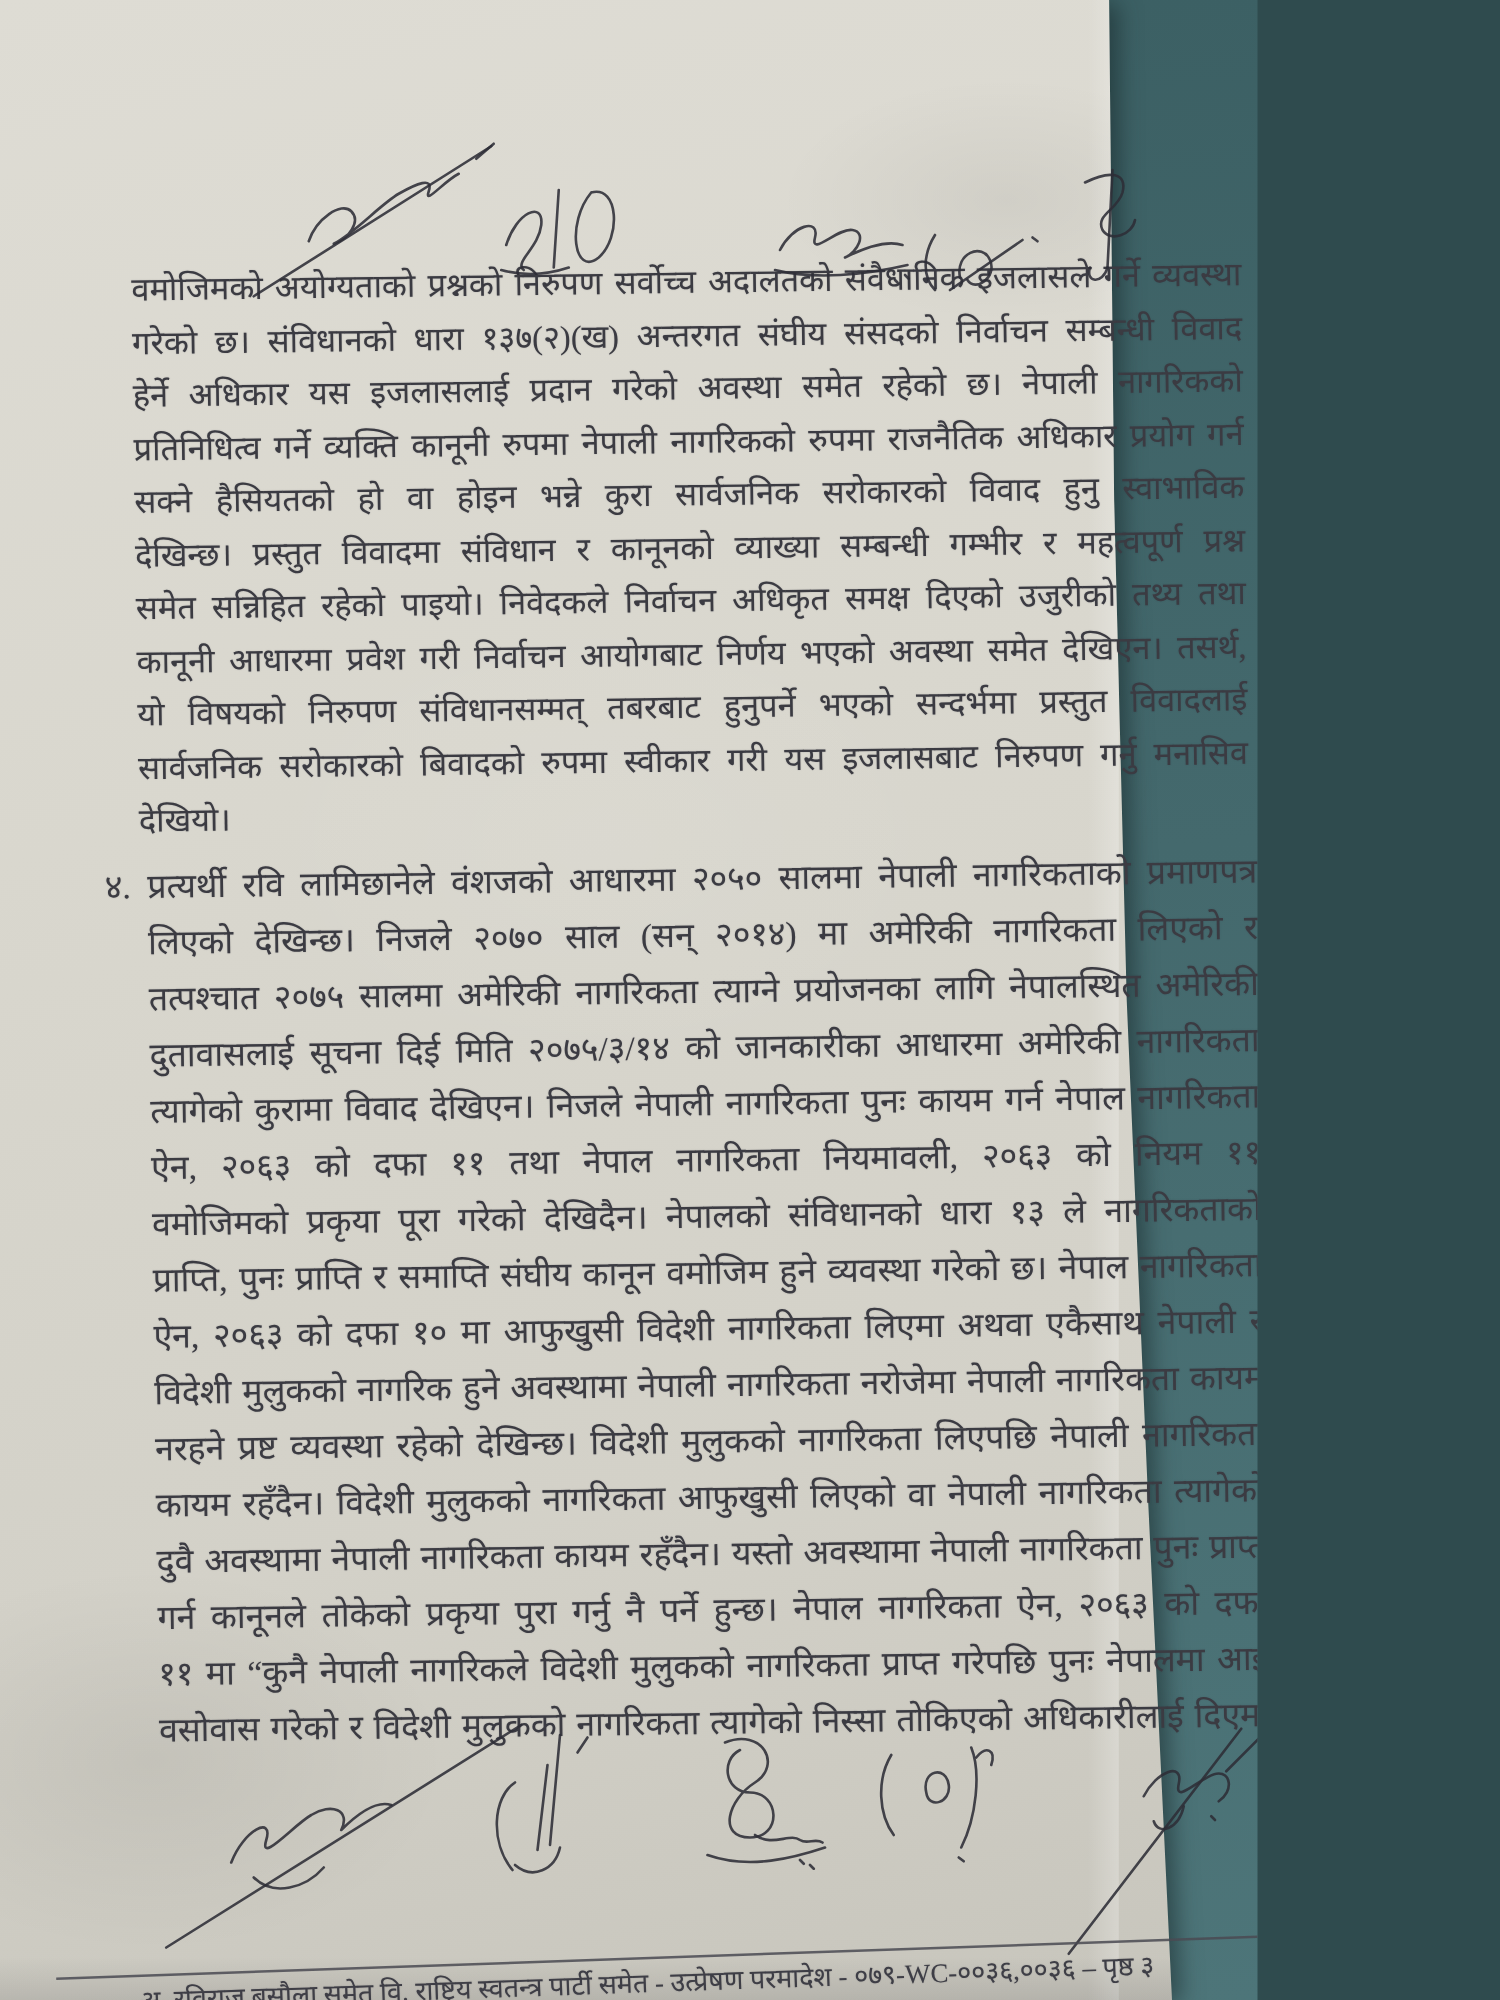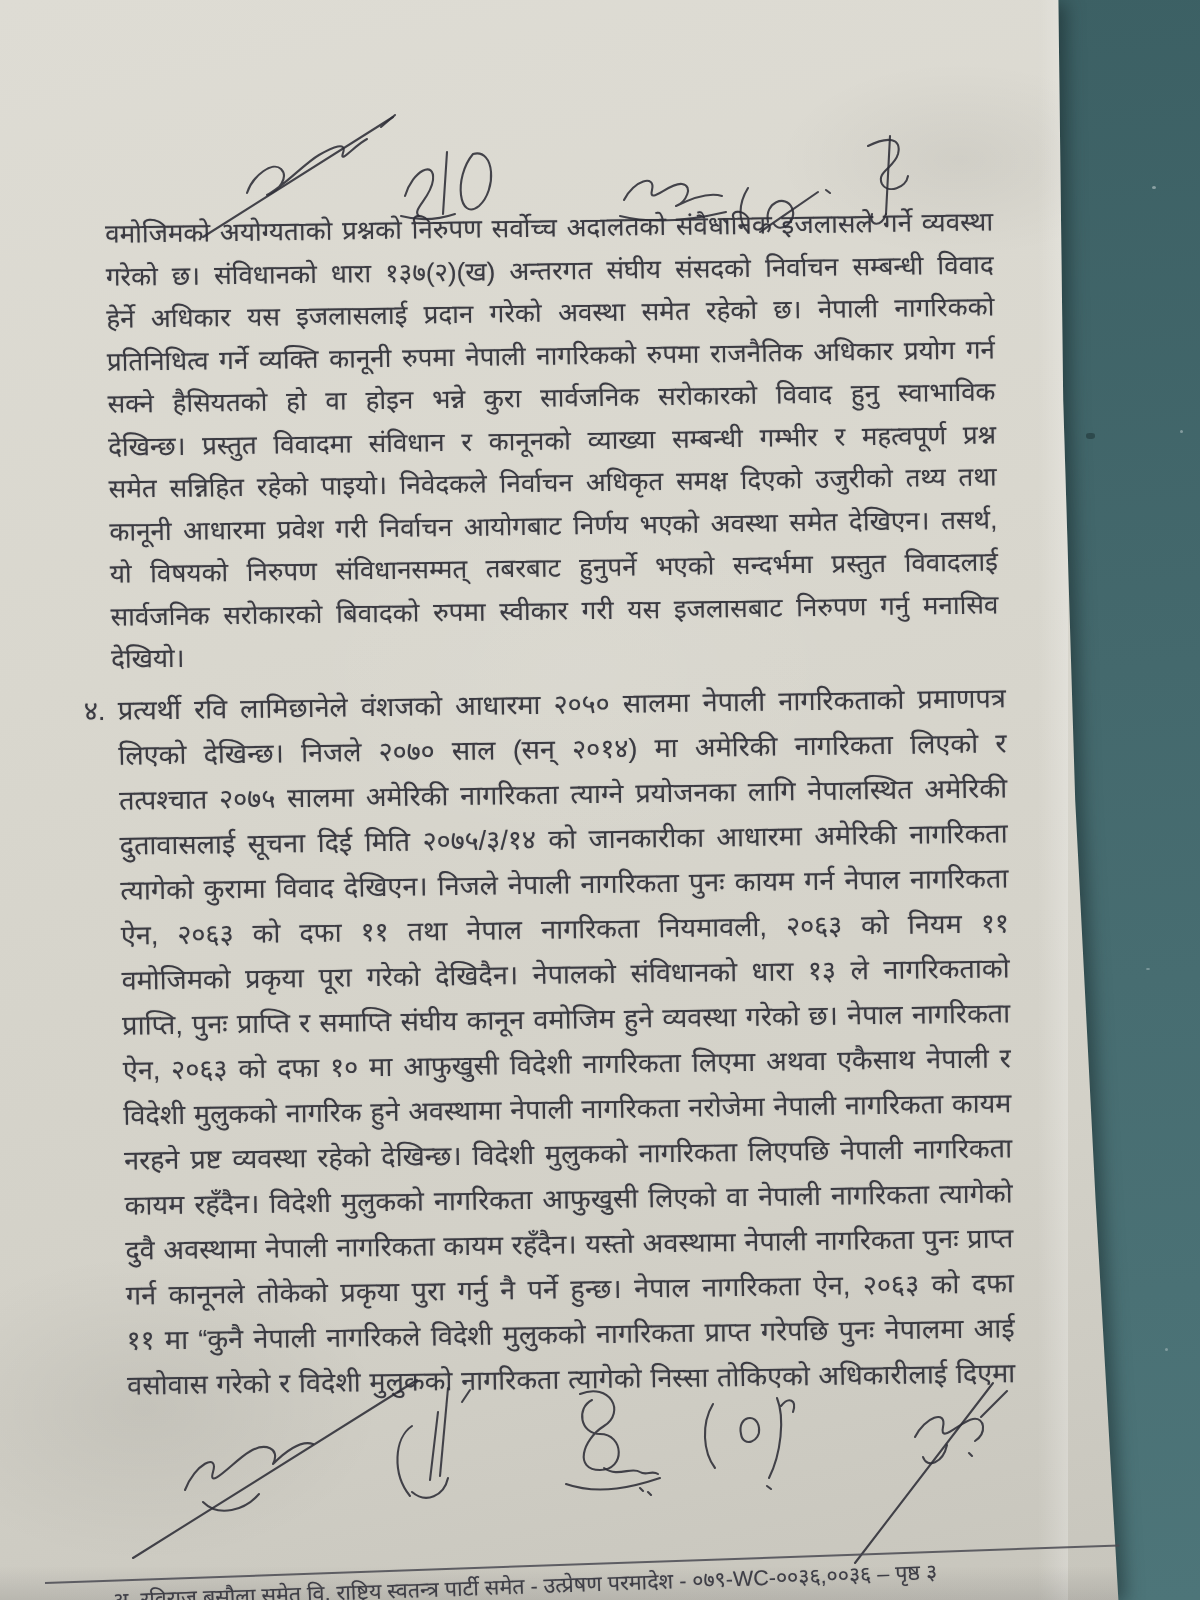--- a/index.html
+++ b/index.html
@@ -1,19 +1,20 @@
 <!DOCTYPE html>
 <html><head>
 <meta charset="utf-8">
 <style>
   html,body{margin:0;padding:0;background:#2f4b4e;}
   #stage{
-    position:relative;width:1200px;height:1600px;overflow:hidden;
+    position:relative;width:982px;height:1600px;overflow:hidden;
     background:linear-gradient(175deg,#3b5f63 0%,#44696d 45%,#4d7579 100%);
-    font-family:Liberation Sans, sans-serif;
+    font-family:Liberation Serif, serif;
+    padding-left:24px;
   }
   .speck{position:absolute;border-radius:50%;}
   .paper-wrap{position:absolute;inset:0;filter:drop-shadow(7px 3px 9px rgba(15,30,32,.5));}
   .paper{
     position:absolute;inset:0;
     background:
       radial-gradient(420px 280px at 48% 42%, rgba(255,255,255,.06), transparent 70%),
       radial-gradient(260px 140px at 80% 10%, rgba(0,0,0,.05), transparent 70%),
       radial-gradient(340px 220px at 12% 88%, rgba(0,0,0,.06), transparent 70%),
       linear-gradient(168deg,#dedcd4 0%,#d9d7ce 38%,#d3d1c8 72%,#c7c5bc 100%);

